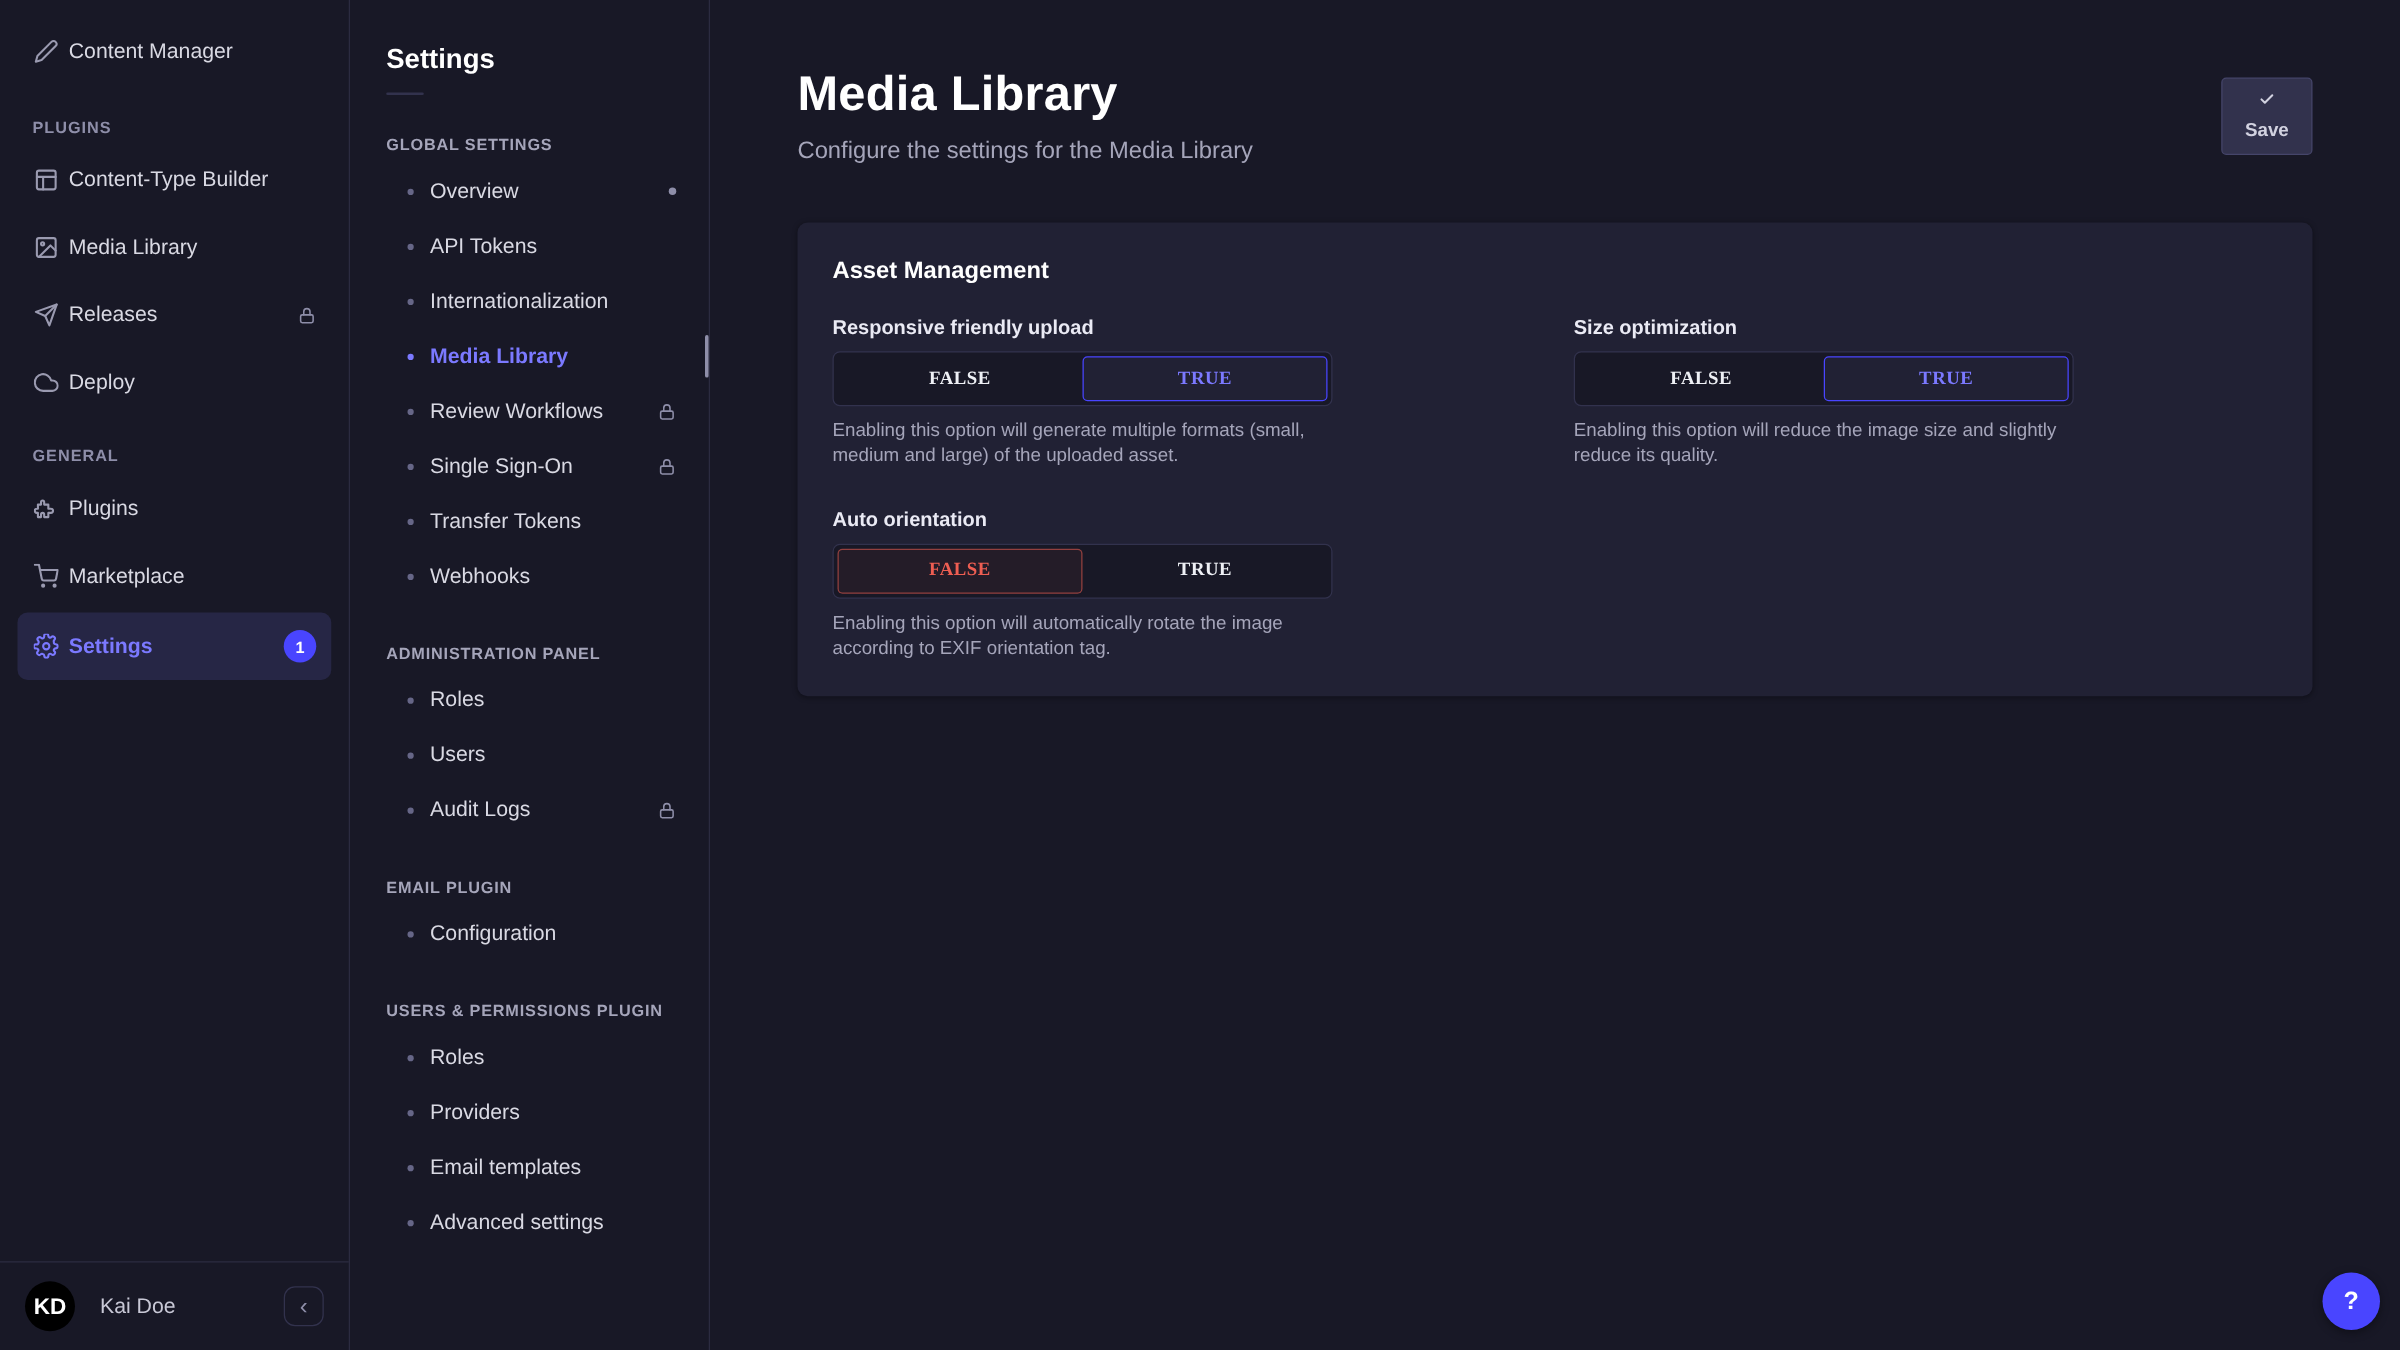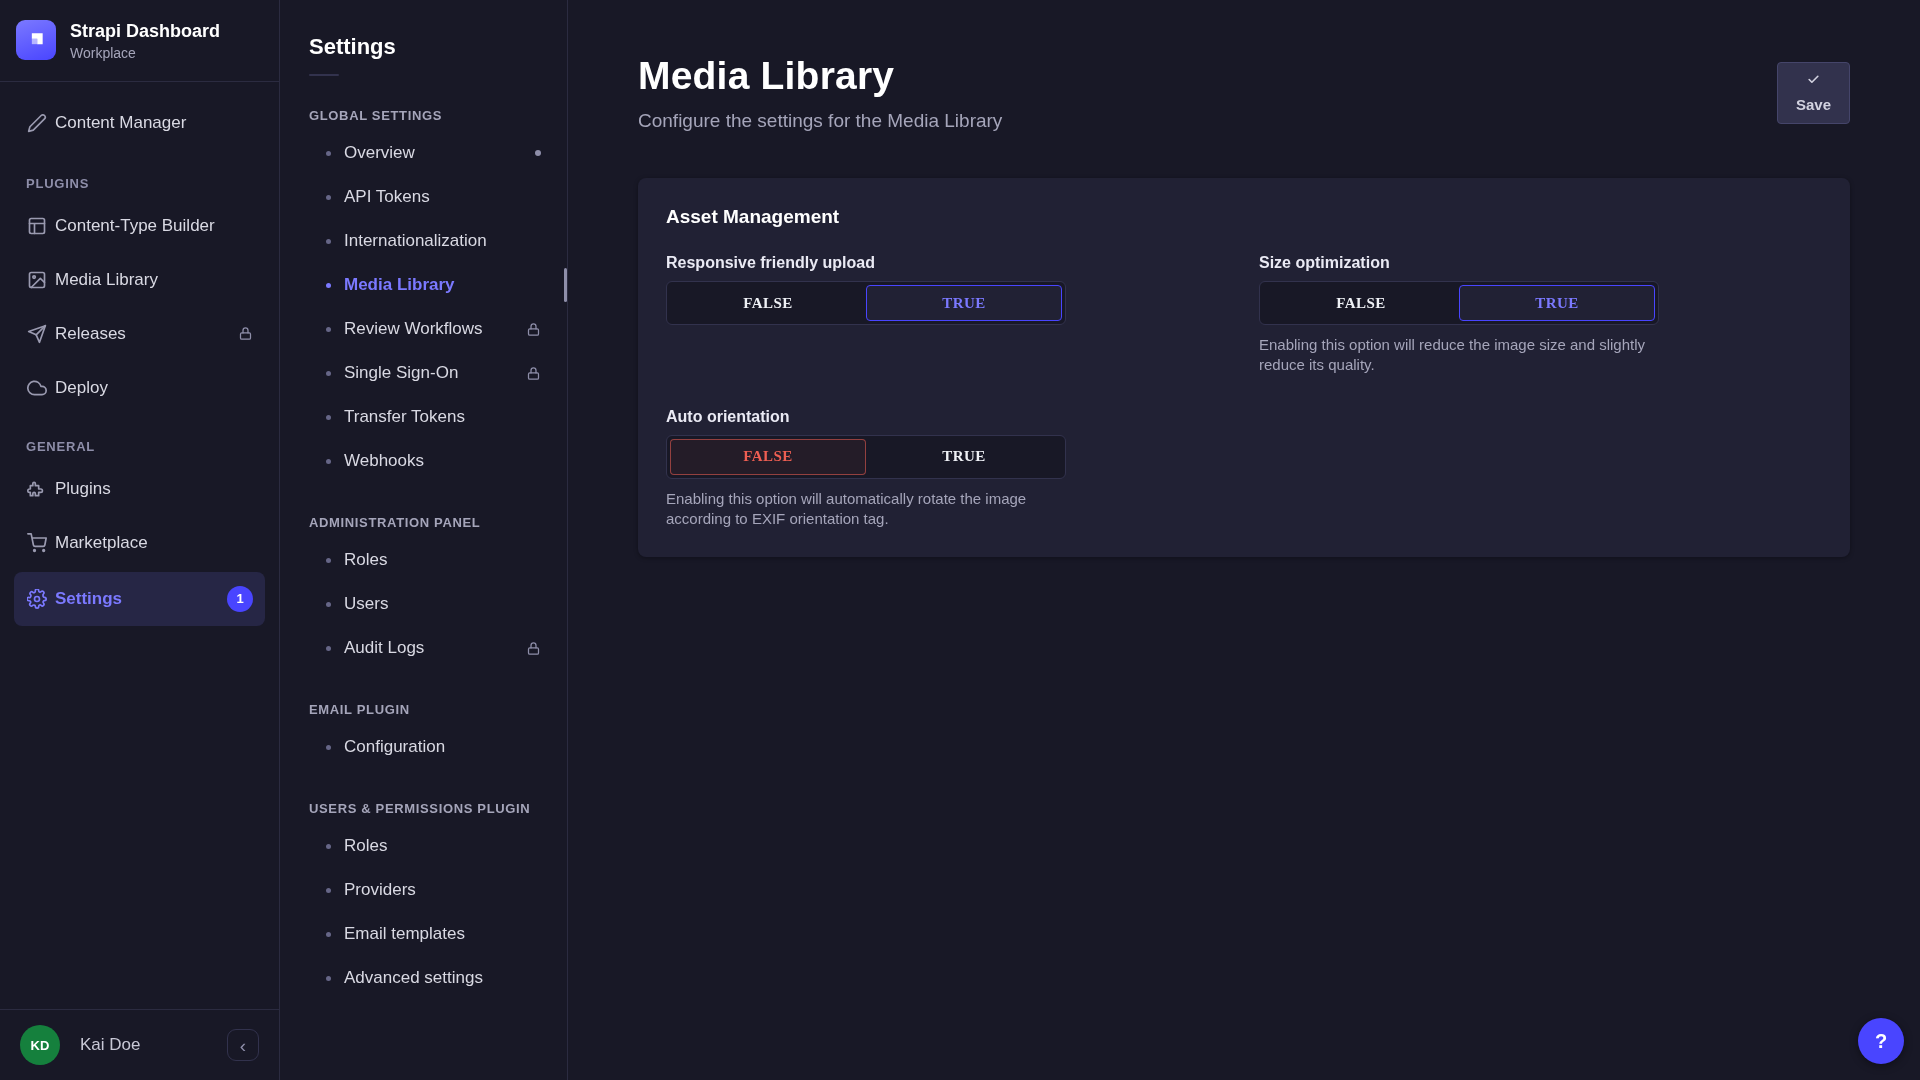--- a/index.html
+++ b/index.html
@@ -63,22 +63,22 @@
   }
 
   .nav-footer {
     border-top:1px solid #2b2b40;
     padding:15px 20px;
     display:flex; align-items:center;
   }
   .user-menu { display:flex; align-items:center; gap:20px; cursor:pointer; }
   .avatar {
     width:40px; height:40px; border-radius:50%;
-    background:#15803d;
-    color:#ffffff; font-size:13px; font-weight:700;
+    background:#000000;
+    color:#ffffff; font-size:18px; font-weight:700;
     display:flex; align-items:center; justify-content:center;
     flex:none;
   }
   .user-name { font-size:17px; color:#c8c8d6; }
   .collapse-btn {
     margin-left:auto;
     width:32px; height:32px;
     border:1px solid #32324d; border-radius:9px;
     background:transparent; color:#8e8ea9;
     font-size:19px; line-height:1;
@@ -177,32 +177,20 @@
     background:#4945ff; border:none;
     color:#ffffff; font-size:20px; font-weight:700;
     display:flex; align-items:center; justify-content:center;
     box-shadow:0 2px 8px rgba(0,0,0,.4);
   }
 </style>
 </head>
 <body>
 
 <aside class="main-nav">
-  <div class="brand">
-    <div class="brand-logo">
-      <svg width="20" height="20" viewBox="0 0 24 24" aria-hidden="true">
-        <path fill="#ffffff" d="M7 4h13v13h-6.5V10.5H7z"></path>
-        <path fill="#ffffff" opacity=".55" d="M7 10.5h6.5V17H7z"></path>
-      </svg>
-    </div>
-    <div>
-      <div class="brand-title">Strapi Dashboard</div>
-      <div class="brand-sub">Workplace</div>
-    </div>
-  </div>
 
   <nav class="nav-scroll">
     <a class="nav-item">
       <span class="nav-ic">
         <svg width="20" height="20" viewBox="0 0 24 24" fill="none" stroke-width="2" stroke-linecap="round" stroke-linejoin="round">
             <path d="M17 3a2.8 2.8 0 014 4L7.5 20.5 2 22l1.5-5.5z"></path>
           </svg>
       </span>
       <span>Content Manager</span>
     </a>
@@ -419,20 +407,21 @@
   <section class="card">
     <h3 class="card-title">Asset Management</h3>
     <div class="field-grid">
 
       <div class="field">
         <span class="field-label">Responsive friendly upload</span>
         <div class="toggle">
           <div class="toggle-opt">FALSE</div>
           <div class="toggle-opt sel-true">TRUE</div>
         </div>
+        <p class="field-desc">Enabling this option will generate multiple formats (small, medium and large) of the uploaded asset.</p>
       </div>
 
       <div class="field">
         <span class="field-label">Size optimization</span>
         <div class="toggle">
           <div class="toggle-opt">FALSE</div>
           <div class="toggle-opt sel-true">TRUE</div>
         </div>
         <p class="field-desc">Enabling this option will reduce the image size and slightly reduce its quality.</p>
       </div>

